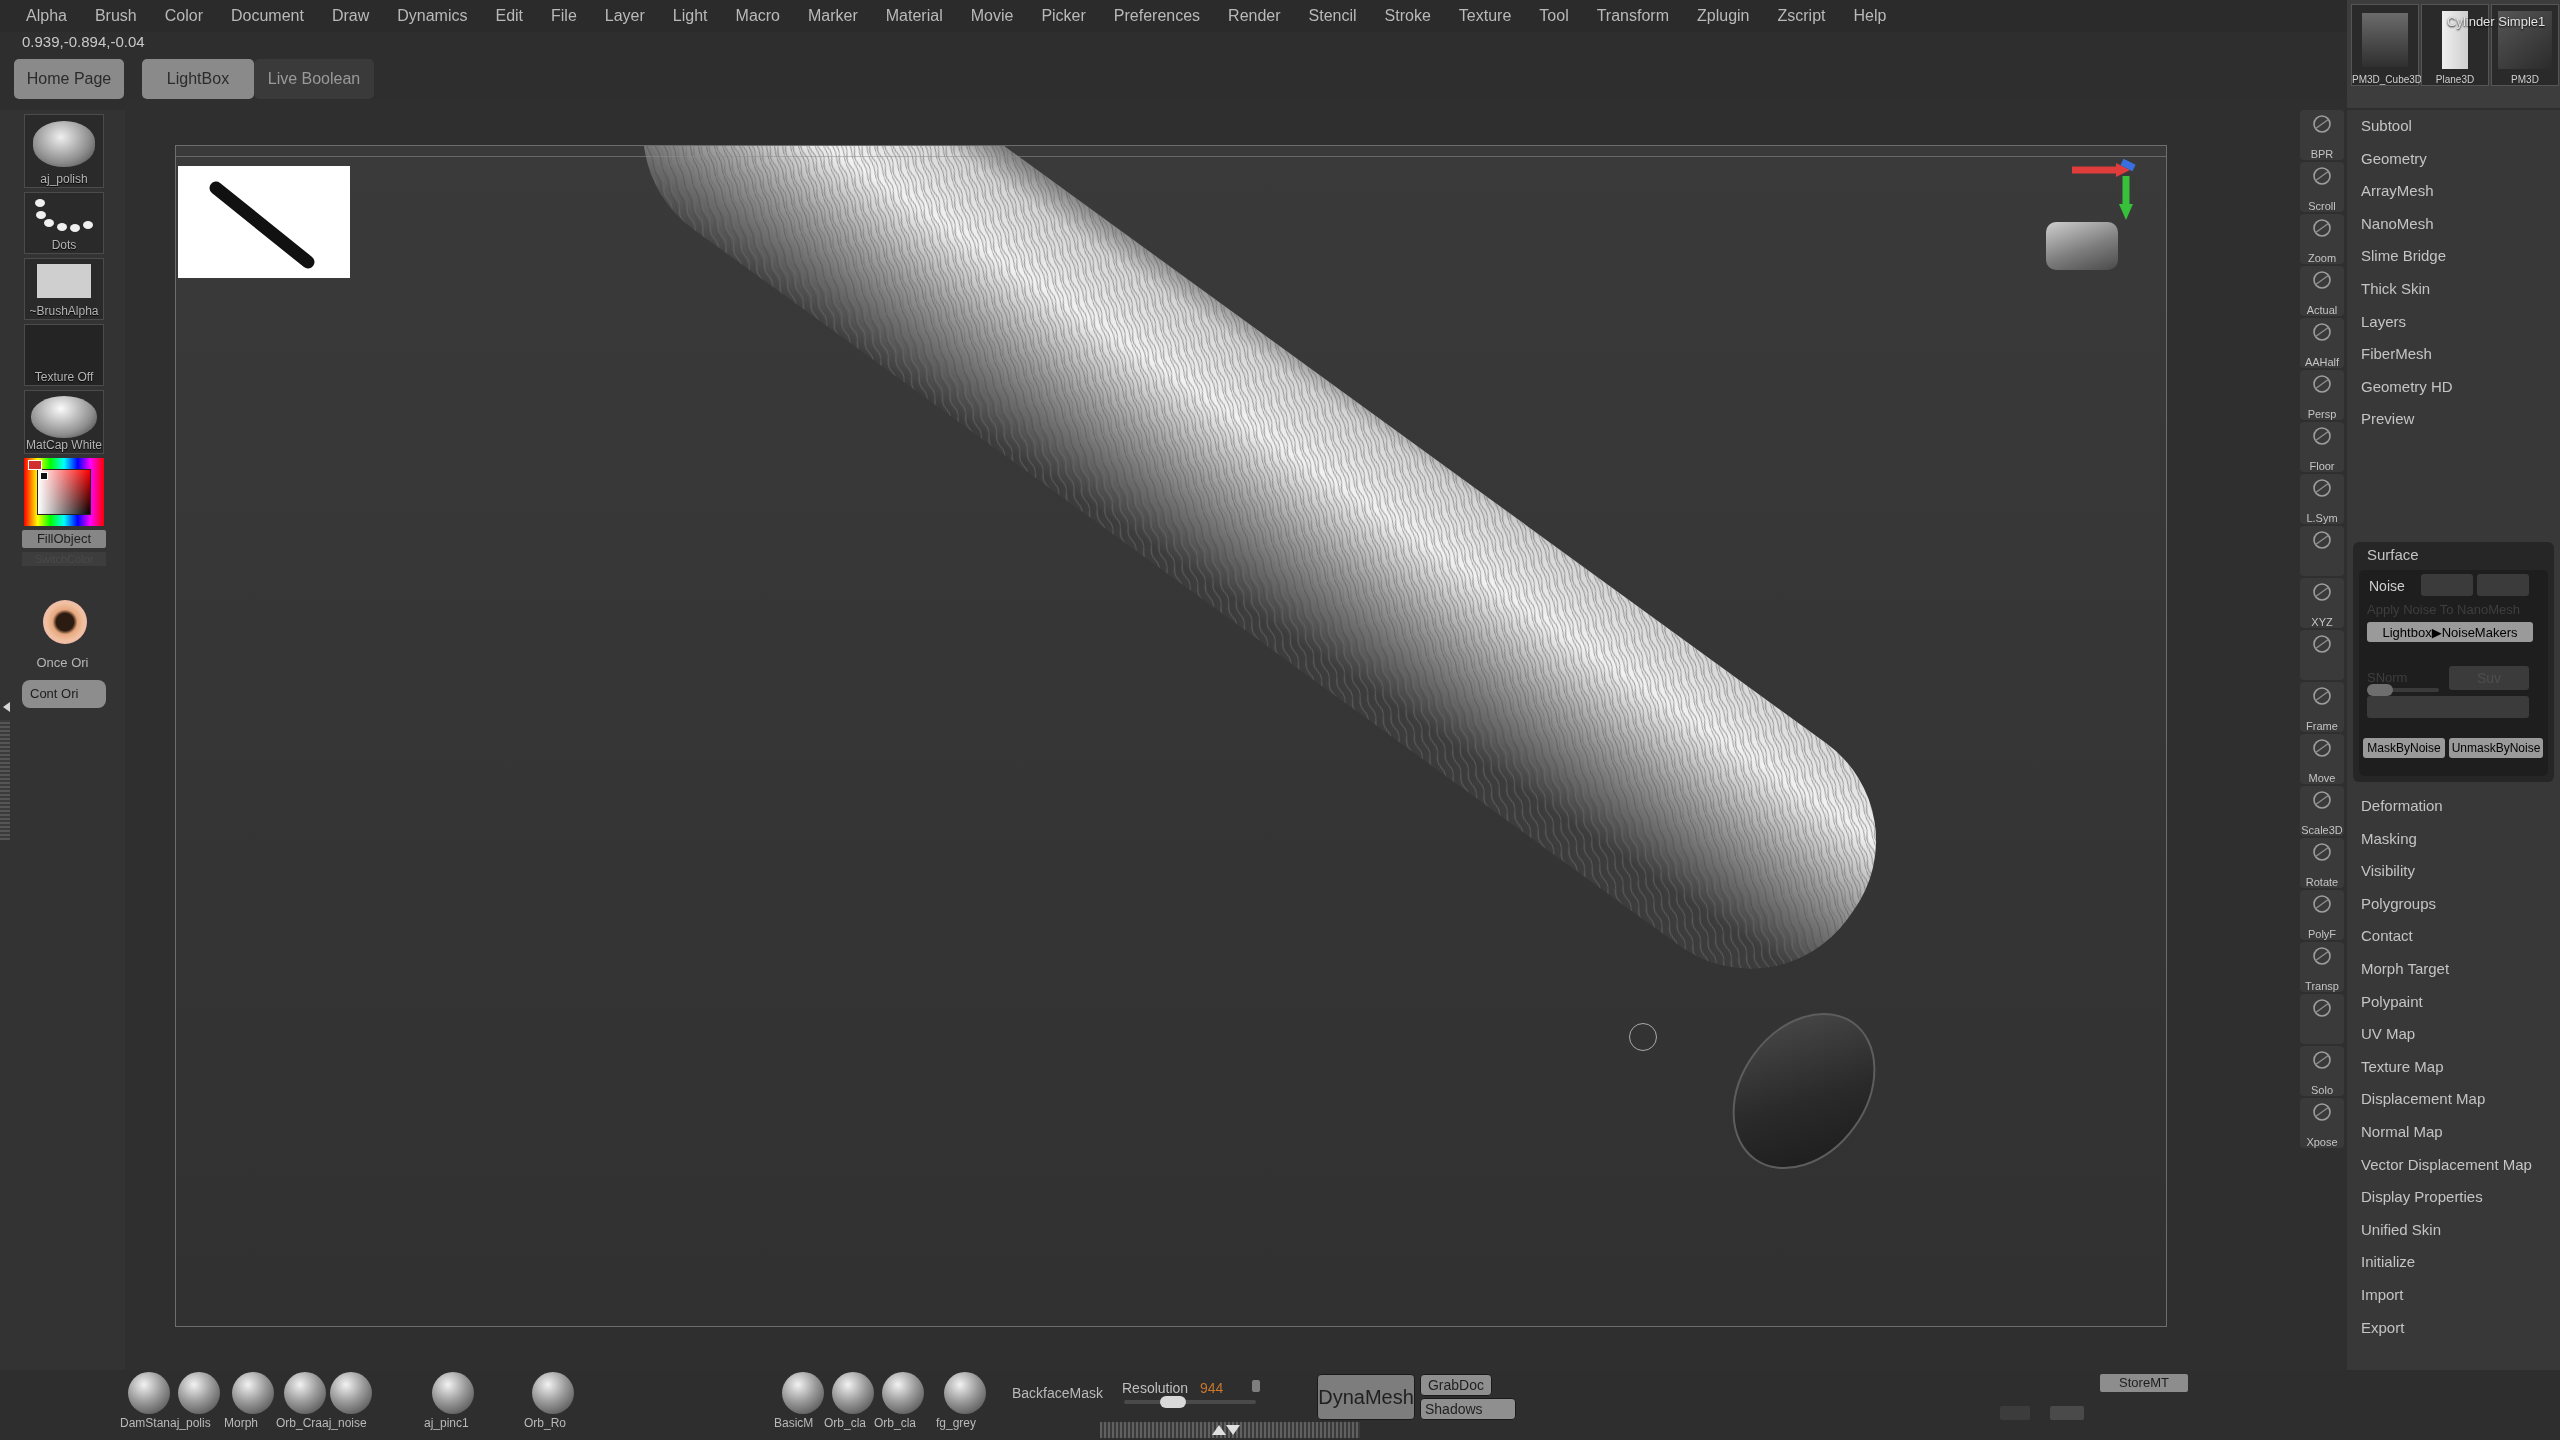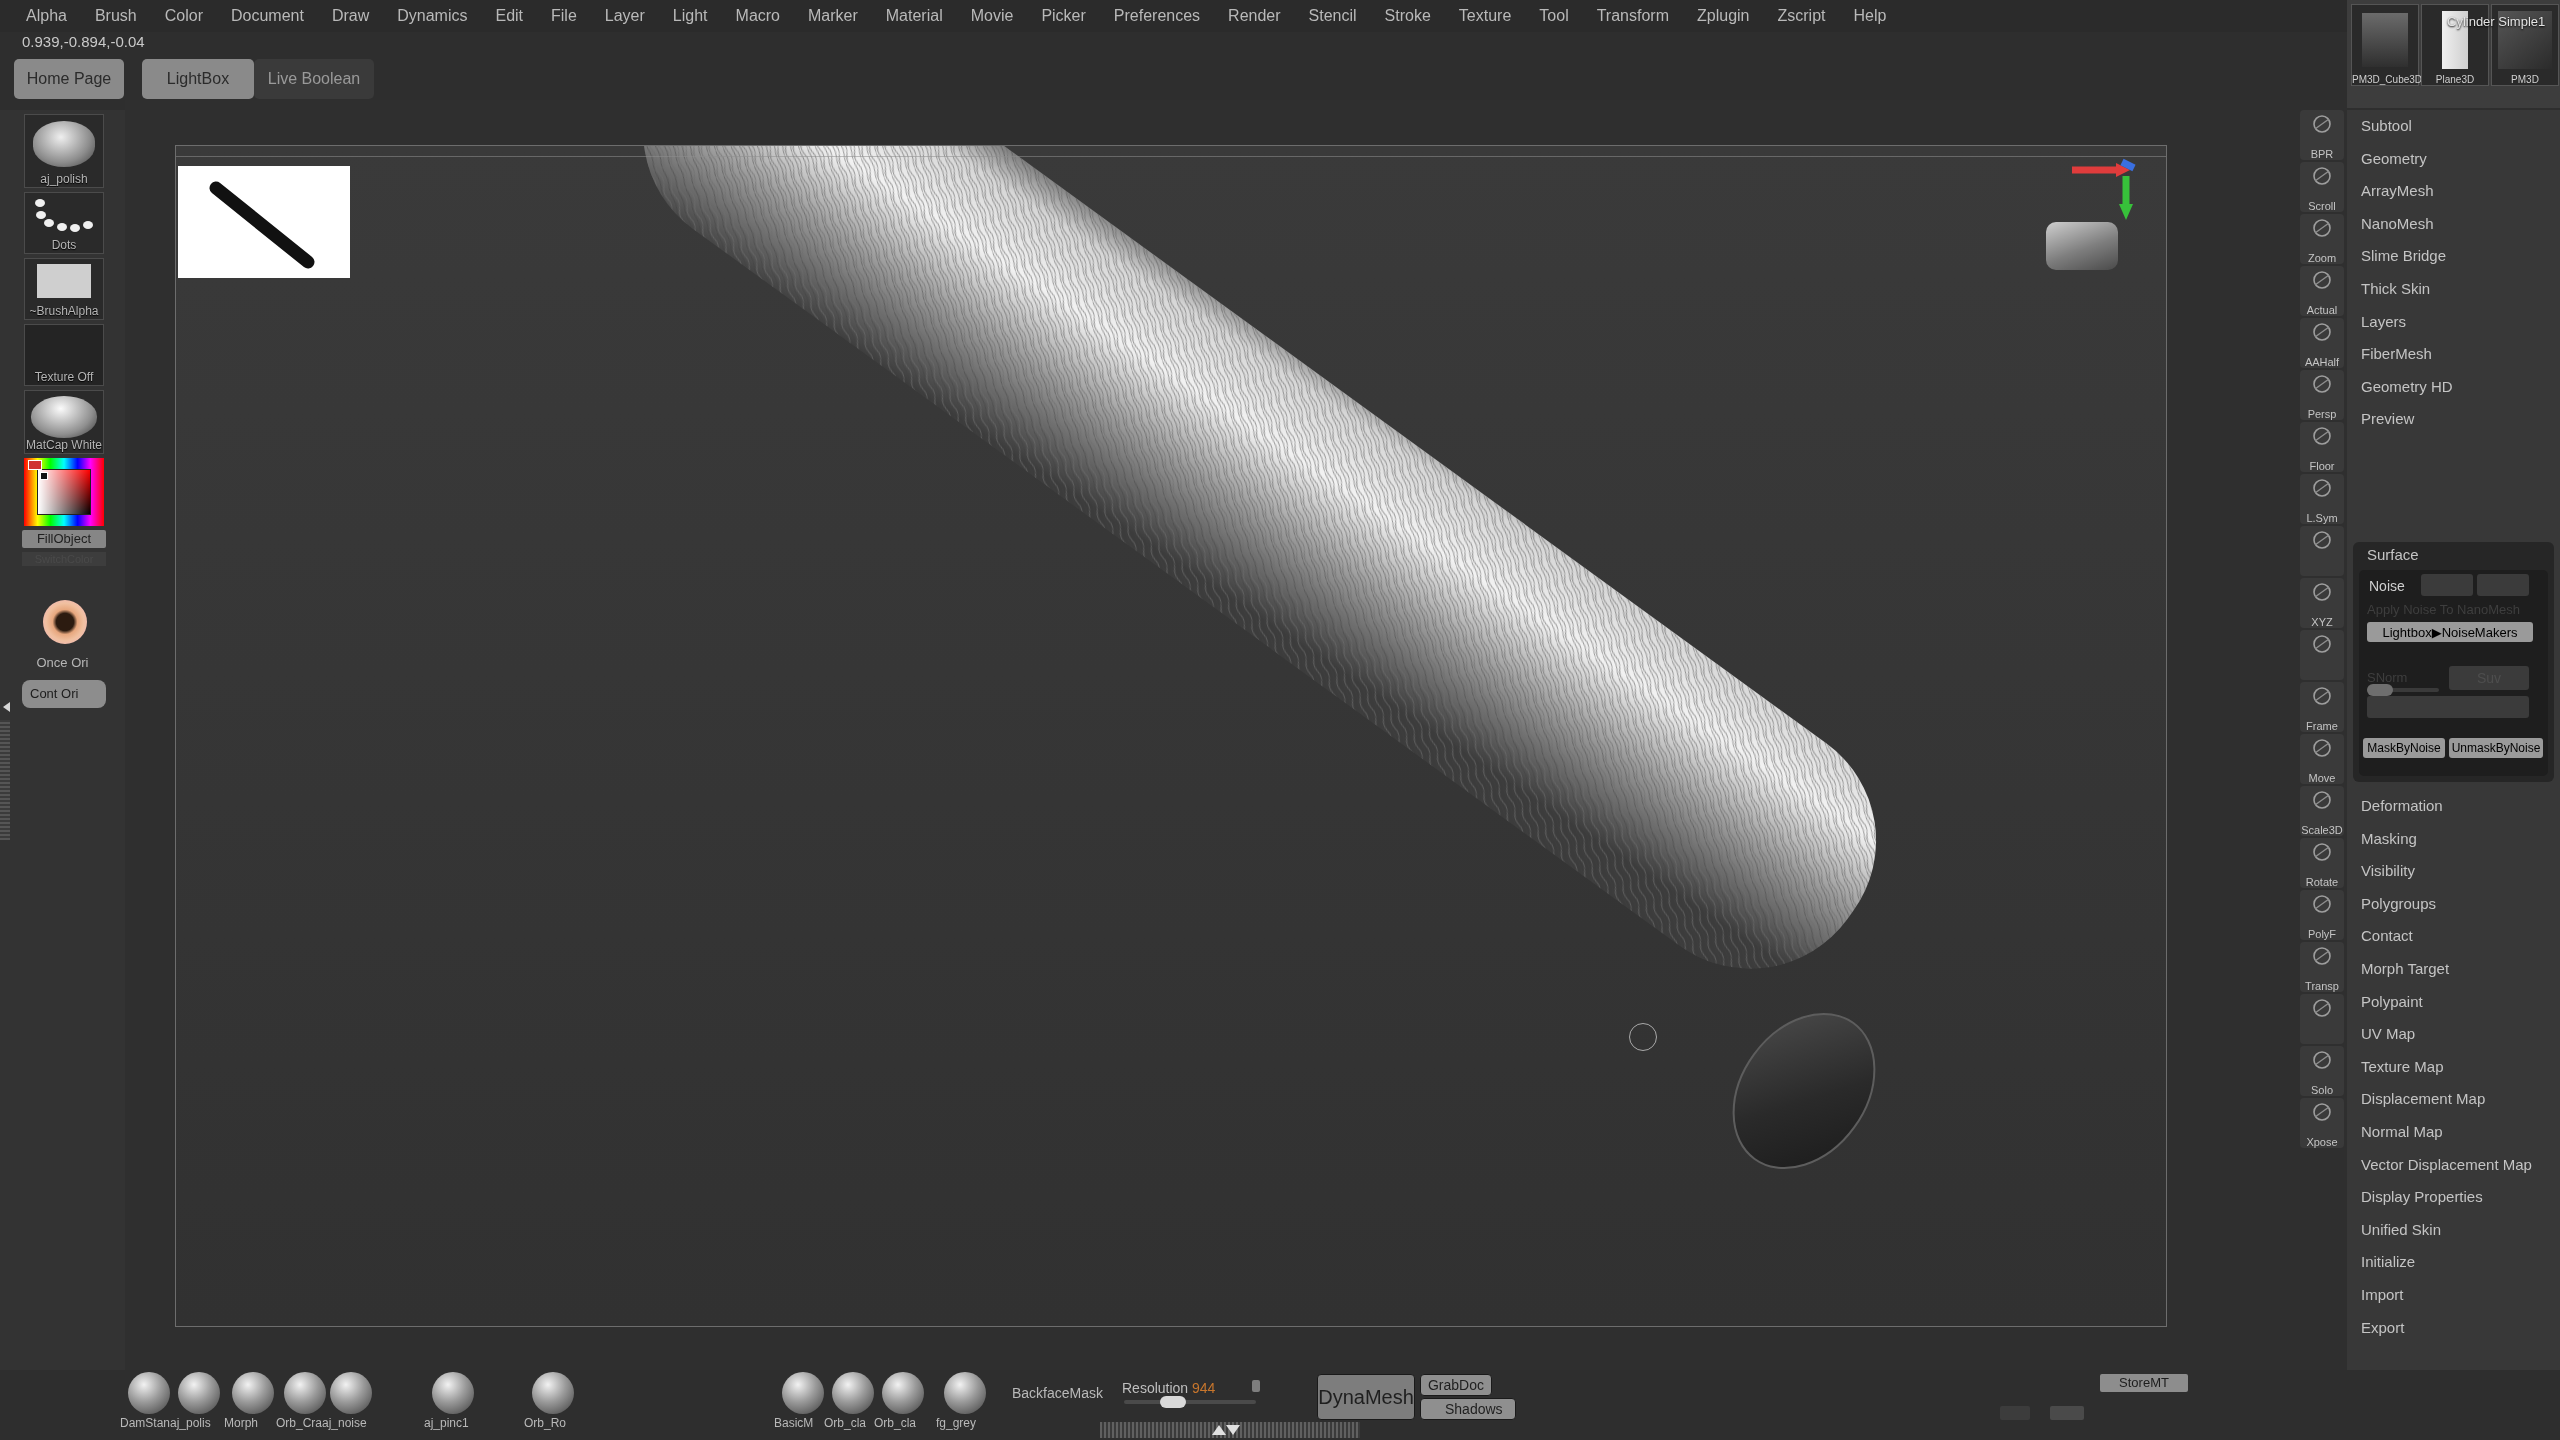--- a/index.html
+++ b/index.html
@@ -23,21 +23,21 @@
         display:flex;align-items:center;justify-content:center;
         font-size:16px;color:#d8d8d8;background:#8a8a8a;color:#2b2b2b;}
   .tbtn.dark{background:#3a3a3a;color:#9a9a9a;}
   .mini{position:absolute;font-size:15px;color:#c6c6c6;}
   .chip{position:absolute;height:22px;border-radius:3px;background:#414141;
         display:flex;align-items:center;justify-content:center;font-size:15px;color:#d2d2d2;}
   .chip.on{background:#8f8f8f;color:#1e1e1e;border:1px solid #111;}
   .chip.off{color:#5d5d5d;background:transparent;}
   .slider{position:absolute;height:4px;background:#4a4a4a;border-radius:2px;}
   .slider .knob{position:absolute;top:-4px;width:26px;height:12px;background:#d9d9d9;border-radius:6px;}
-  .val{color:#c8762c;}
+  .val{color:#c8762c;margin-left:8px;}
   .lbl{color:#bfbfbf;}
 
   
   .ltray{position:absolute;left:0;top:110px;width:125px;height:1290px;background:#333;}
   .thumb{position:absolute;left:24px;width:78px;background:#2a2a2a;border:1px solid #4b4b4b;}
   .thumb .cap{position:absolute;bottom:1px;left:0;width:100%;text-align:center;
               font-size:12px;color:#b5b5b5;text-shadow:0 1px 1px #000;}
   .sphere{width:100%;height:100%;border-radius:50%;
           background:radial-gradient(circle at 38% 30%,#f2f2f2,#9a9a9a 45%,#4d4d4d 90%);}
 
@@ -615,21 +615,21 @@
       <span class="lbl">Resolution</span>
       <span class="val">944</span>
     </div>
     <div class="slider" style="left:1124px;top:30px;width:132px;">
         <div class="knob" style="left:36px;"></div>
       </div>
     <div style="position:absolute;left:1252px;top:10px;width:8px;height:12px;background:#7e7e7e;border-radius:2px;"></div>
 
     <div class="bbtn" style="left:1317px;top:4px;width:96px;height:44px;">DynaMesh</div>
     <div class="bbtn sm" style="left:1420px;top:4px;width:70px;height:20px;font-size:14px;">GrabDoc</div>
-    <div class="bbtn sm" style="left:1420px;top:28px;width:96px;height:22px;font-size:14px;justify-content:flex-start;padding-left:24px;box-sizing:border-box;">Shadows</div>
+    <div class="bbtn sm" style="left:1420px;top:28px;width:96px;height:22px;font-size:14px;justify-content:flex-start;padding-left:4px;box-sizing:border-box;">Shadows</div>
 
     <div style="position:absolute;left:2100px;top:4px;width:88px;height:18px;background:#8d8d8d;color:#1d1d1d;font-size:13px;line-height:18px;text-align:center;border-radius:2px;">StoreMT</div>
     <div style="position:absolute;left:2000px;top:36px;width:30px;height:14px;background:#3c3c3c;border-radius:2px;"></div>
     <div style="position:absolute;left:2050px;top:36px;width:34px;height:14px;background:#4a4a4a;border-radius:2px;"></div>
 
     <div style="position:absolute;left:1100px;top:52px;width:260px;height:16px;
          background:repeating-linear-gradient(90deg,#606060,#606060 2px,#3a3a3a 2px,#3a3a3a 4px);"></div>
     <svg width="48" height="16" viewBox="0 0 48 16" style="position:absolute;left:1200px;top:52px;">
       <path d="M12 13 L19 3 L26 13 Z" fill="#e0e0e0"></path>
         <path d="M26 3 L33 13 L40 3 Z" fill="#e0e0e0"></path>

